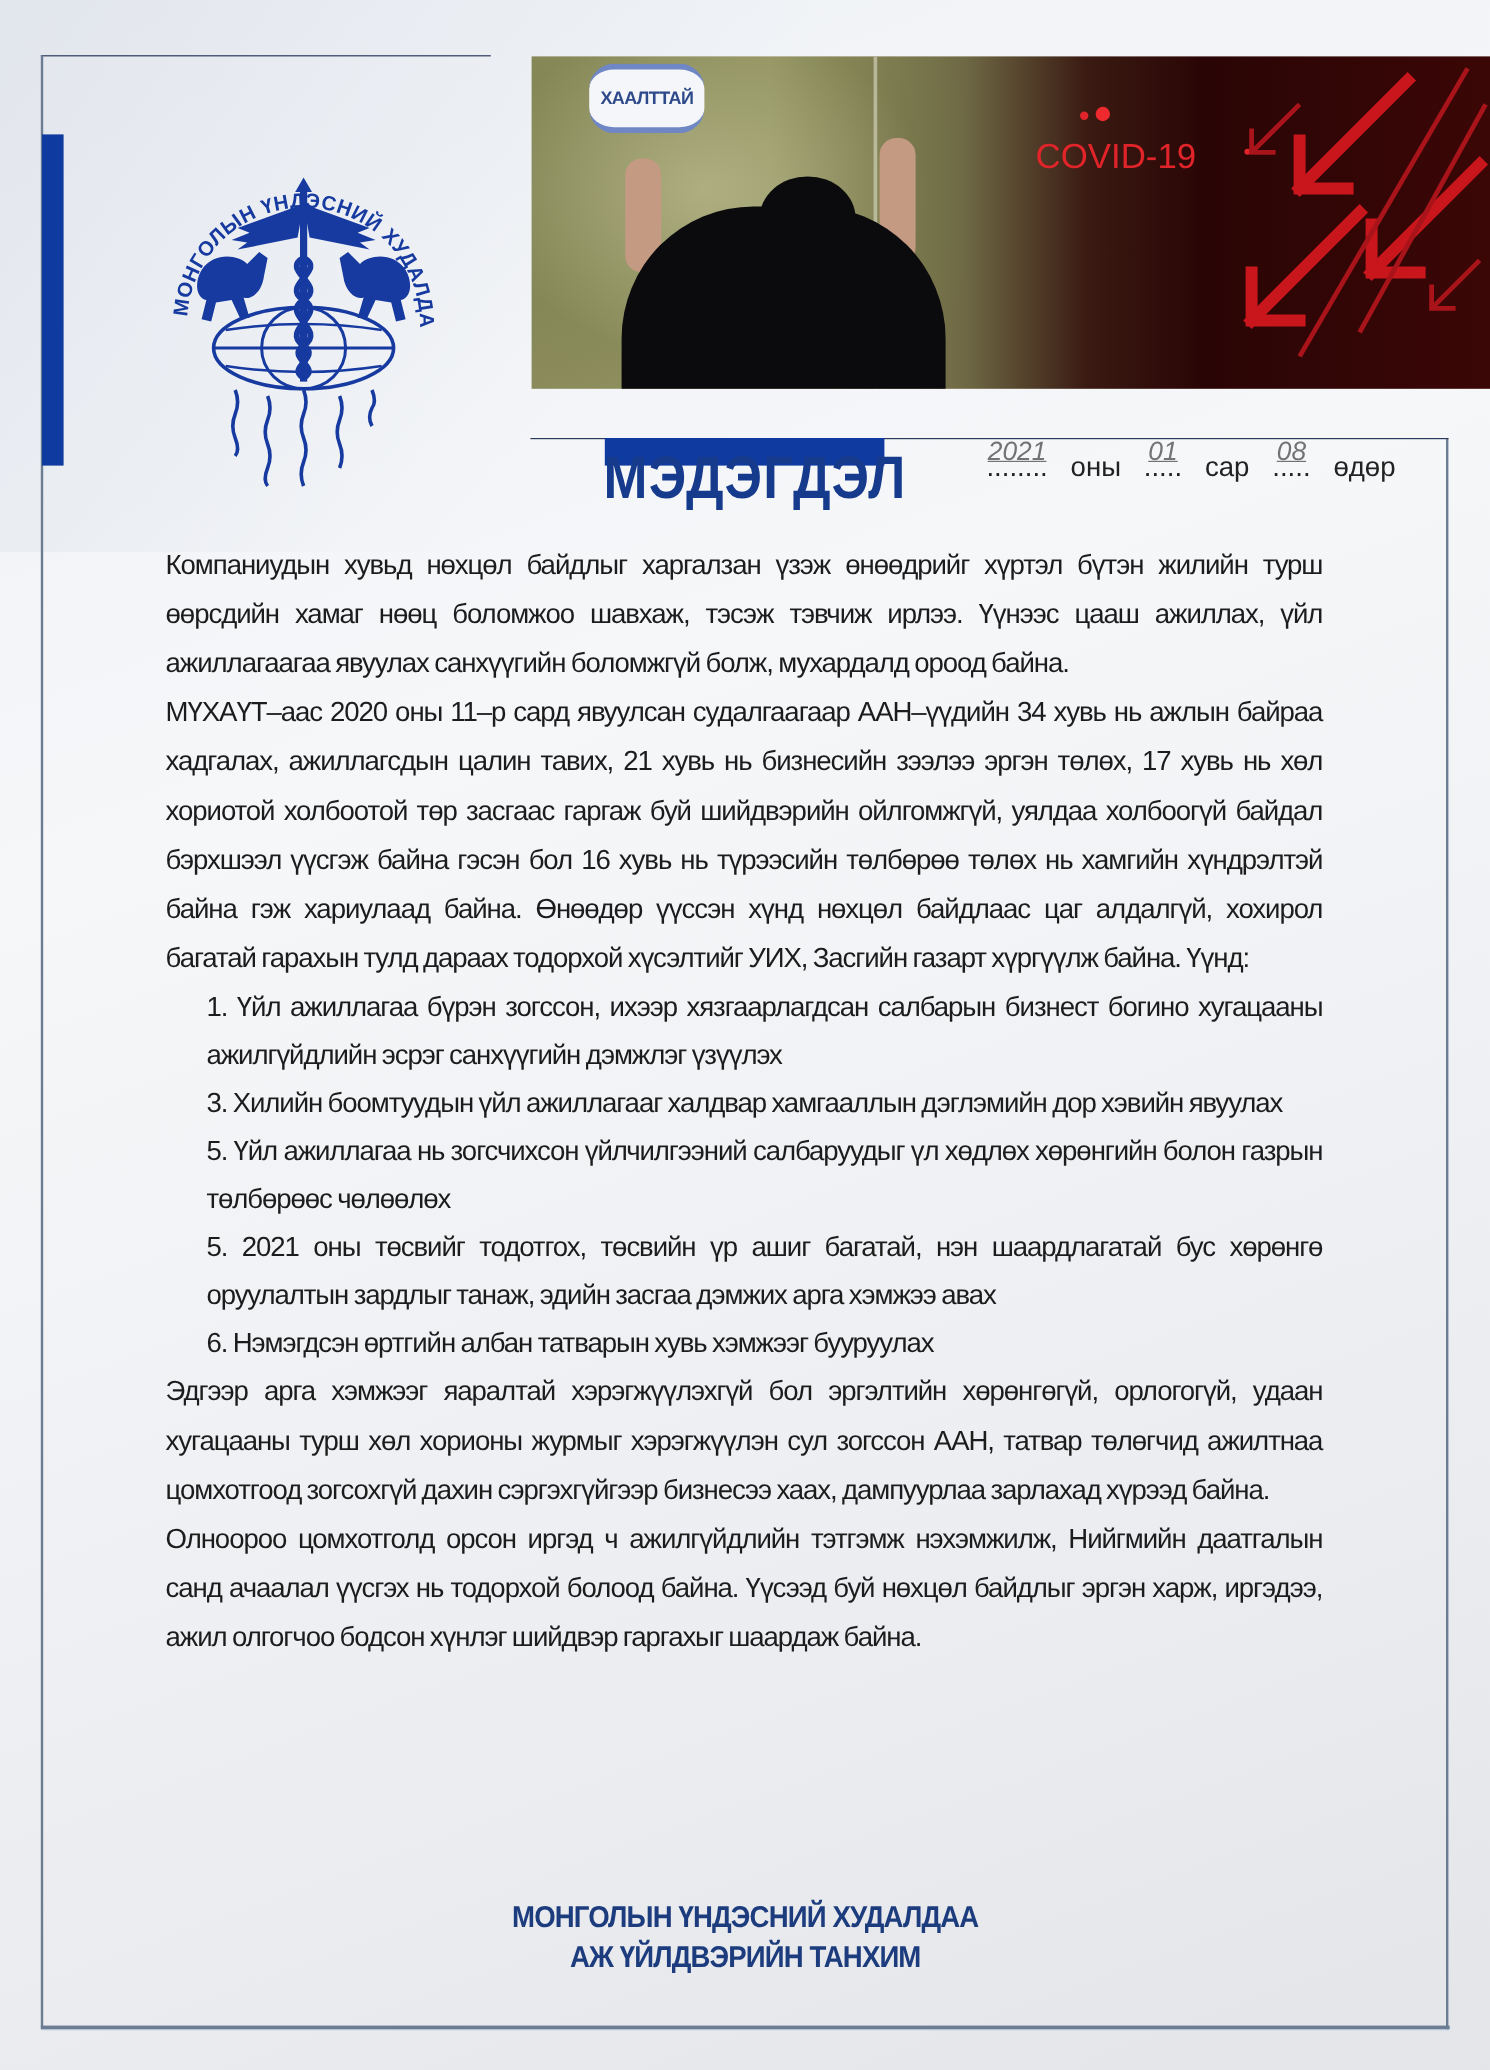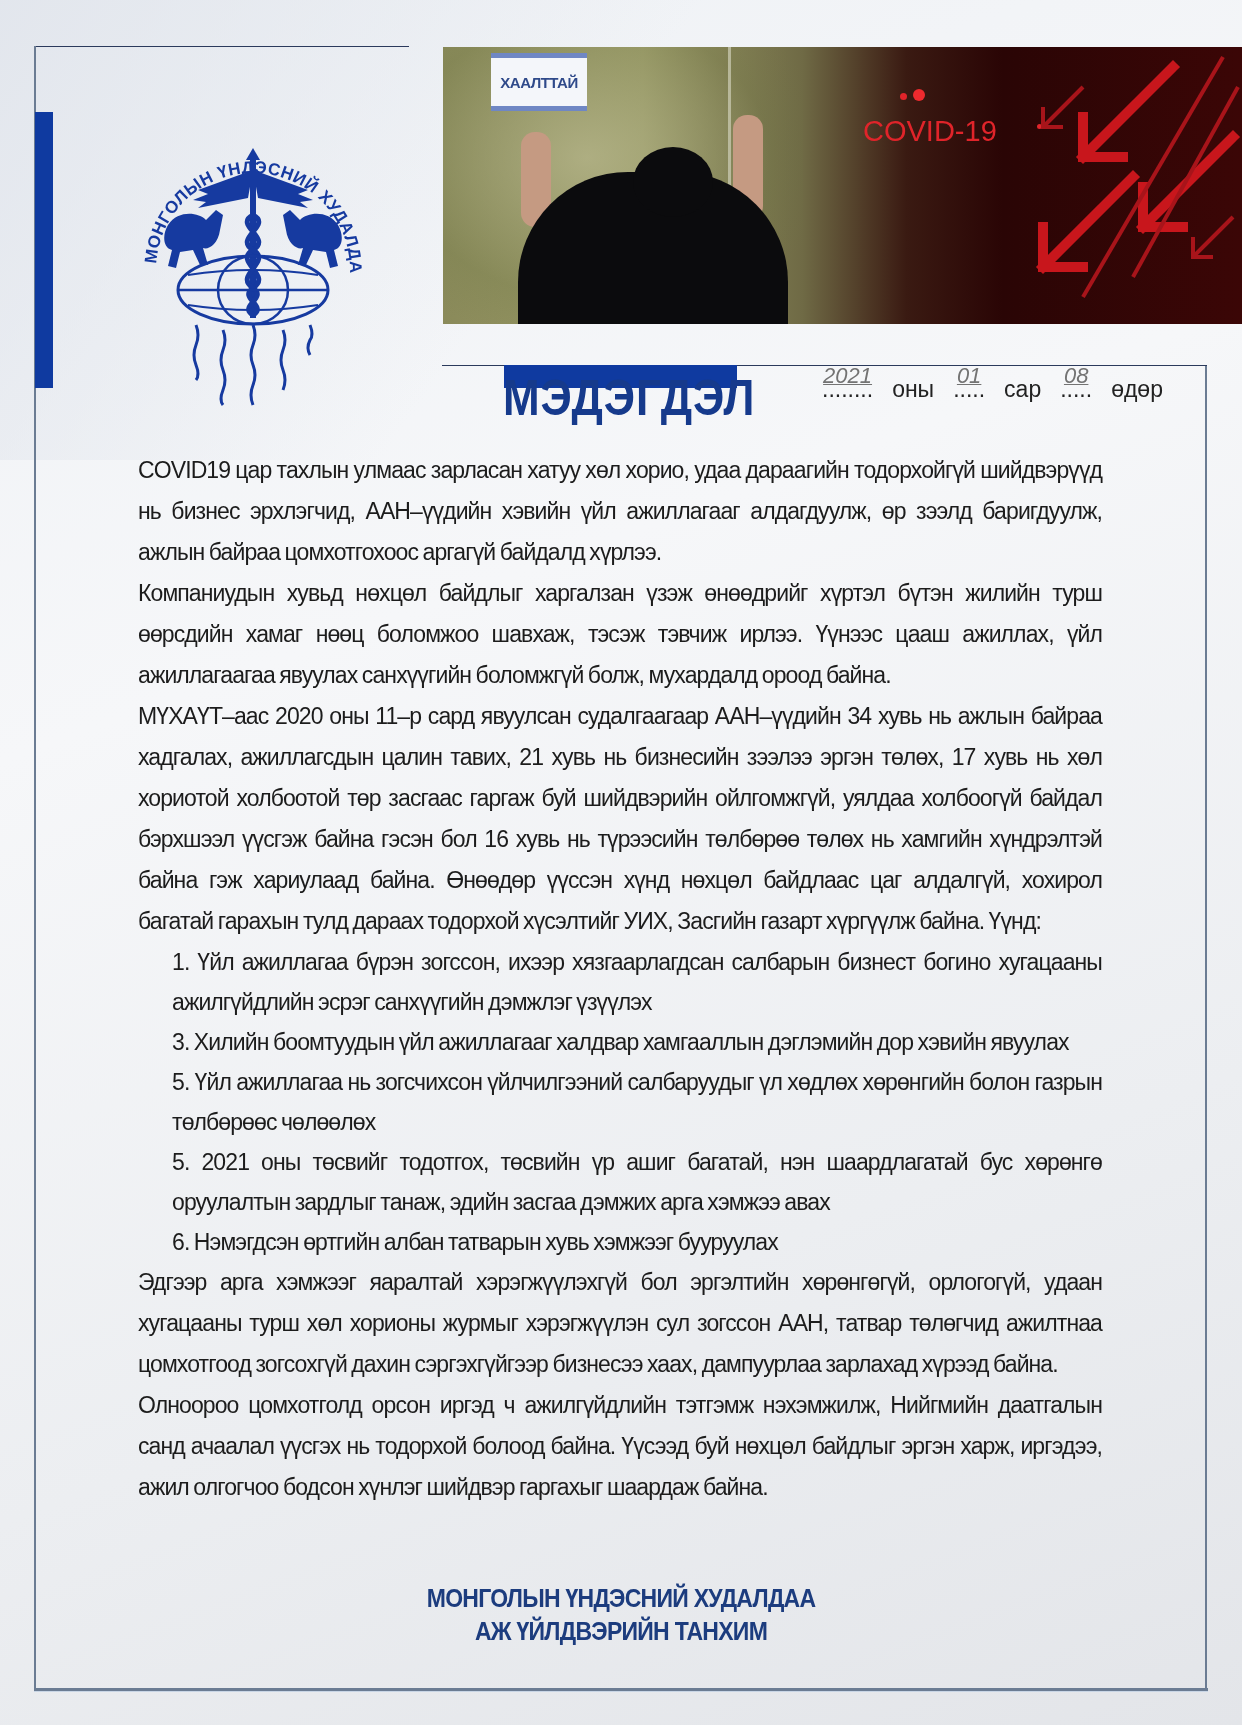--- a/index.html
+++ b/index.html
@@ -28,21 +28,21 @@
   .banner {
     position: absolute; left: 443px; top: 47px; width: 799px; height: 277px; overflow: hidden;
     background: linear-gradient(90deg, #8a8a5a 0%, #9a9a66 25%, #6f6a45 45%, #3a1a12 58%, #2a0505 70%, #3b0606 100%);
   }
   .banner .glass { position: absolute; left: 0; top: 0; width: 360px; height: 277px;
     background: radial-gradient(ellipse at 40% 40%, rgba(190,190,150,0.6), rgba(110,120,70,0.2) 60%, transparent 80%); }
   .banner .door-line { position: absolute; left: 285px; top: 0; width: 3px; height: 277px; background: #cfcfb8; opacity: .7; }
   .banner .sign {
     position: absolute; left: 48px; top: 6px; width: 96px; height: 58px; background: #f4f6fa;
     border-top: 5px solid #6f87c4; border-bottom: 5px solid #6f87c4; box-sizing: border-box;
-    display: flex; align-items: center; justify-content: center;
+    display: flex; align-items: center; justify-content: center; border-radius: 21px;
   }
   .banner .sign span { color: #2f4a8a; font-weight: bold; font-size: 15px; letter-spacing: -0.5px; }
   .banner .person-body {
     position: absolute; left: 75px; top: 125px; width: 270px; height: 170px; background: #0b0b0d;
     border-radius: 110px 110px 0 0;
   }
   .banner .person-head {
     position: absolute; left: 190px; top: 100px; width: 80px; height: 70px; background: #0b0b0d; border-radius: 50%;
   }
   .banner .arm-left { position: absolute; left: 78px; top: 85px; width: 30px; height: 95px; background: #c59a82; border-radius: 14px; }
@@ -174,21 +174,20 @@
   </span><span class="word">оны</span><span class="slot">
     <span class="dots">.....</span>
     <span class="val">01</span>
   </span><span class="word">сар</span><span class="slot">
     <span class="dots">.....</span>
     <span class="val">08</span>
   </span><span class="word">өдөр</span>
 </div>
 
 <div class="body">
-  <p>COVID19 цар тахлын улмаас зарласан хатуу хөл хорио, удаа дараагийн тодорхойгүй шийдвэрүүд нь бизнес эрхлэгчид, ААН–үүдийн хэвийн үйл ажиллагааг алдагдуулж, өр зээлд баригдуулж, ажлын байраа цомхотгохоос аргагүй байдалд хүрлээ.</p>
   <p>Компаниудын хувьд нөхцөл байдлыг харгалзан үзэж өнөөдрийг хүртэл бүтэн жилийн турш өөрсдийн хамаг нөөц боломжоо шавхаж, тэсэж тэвчиж ирлээ. Үүнээс цааш ажиллах, үйл ажиллагаагаа явуулах санхүүгийн боломжгүй болж, мухардалд ороод байна.</p>
   <p>МҮХАҮТ–аас 2020 оны 11–р сард явуулсан судалгаагаар ААН–үүдийн 34 хувь нь ажлын байраа хадгалах, ажиллагсдын цалин тавих, 21 хувь нь бизнесийн зээлээ эргэн төлөх, 17 хувь нь хөл хориотой холбоотой төр засгаас гаргаж буй шийдвэрийн ойлгомжгүй, уялдаа холбоогүй байдал бэрхшээл үүсгэж байна гэсэн бол 16 хувь нь түрээсийн төлбөрөө төлөх нь хамгийн хүндрэлтэй байна гэж хариулаад байна. Өнөөдөр үүссэн хүнд нөхцөл байдлаас цаг алдалгүй, хохирол багатай гарахын тулд дараах тодорхой хүсэлтийг УИХ, Засгийн газарт хүргүүлж байна. Үүнд:</p>
   <ol>
     <li>1. Үйл ажиллагаа бүрэн зогссон, ихээр хязгаарлагдсан салбарын бизнест богино хугацааны ажилгүйдлийн эсрэг санхүүгийн дэмжлэг үзүүлэх</li>
     <li>3. Хилийн боомтуудын үйл ажиллагааг халдвар хамгааллын дэглэмийн дор хэвийн явуулах</li>
     <li>5. Үйл ажиллагаа нь зогсчихсон үйлчилгээний салбаруудыг үл хөдлөх хөрөнгийн болон газрын төлбөрөөс чөлөөлөх</li>
     <li>5. 2021 оны төсвийг тодотгох, төсвийн үр ашиг багатай,    нэн шаардлагатай бус хөрөнгө оруулалтын зардлыг танаж, эдийн засгаа дэмжих арга хэмжээ авах</li>
     <li>6. Нэмэгдсэн өртгийн албан татварын хувь хэмжээг бууруулах</li>
   </ol>
   <p>Эдгээр арга хэмжээг яаралтай хэрэгжүүлэхгүй бол эргэлтийн хөрөнгөгүй, орлогогүй,  удаан хугацааны турш хөл хорионы журмыг хэрэгжүүлэн сул зогссон ААН, татвар төлөгчид ажилтнаа цомхотгоод зогсохгүй дахин сэргэхгүйгээр бизнесээ хаах, дампуурлаа зарлахад хүрээд байна.</p>

